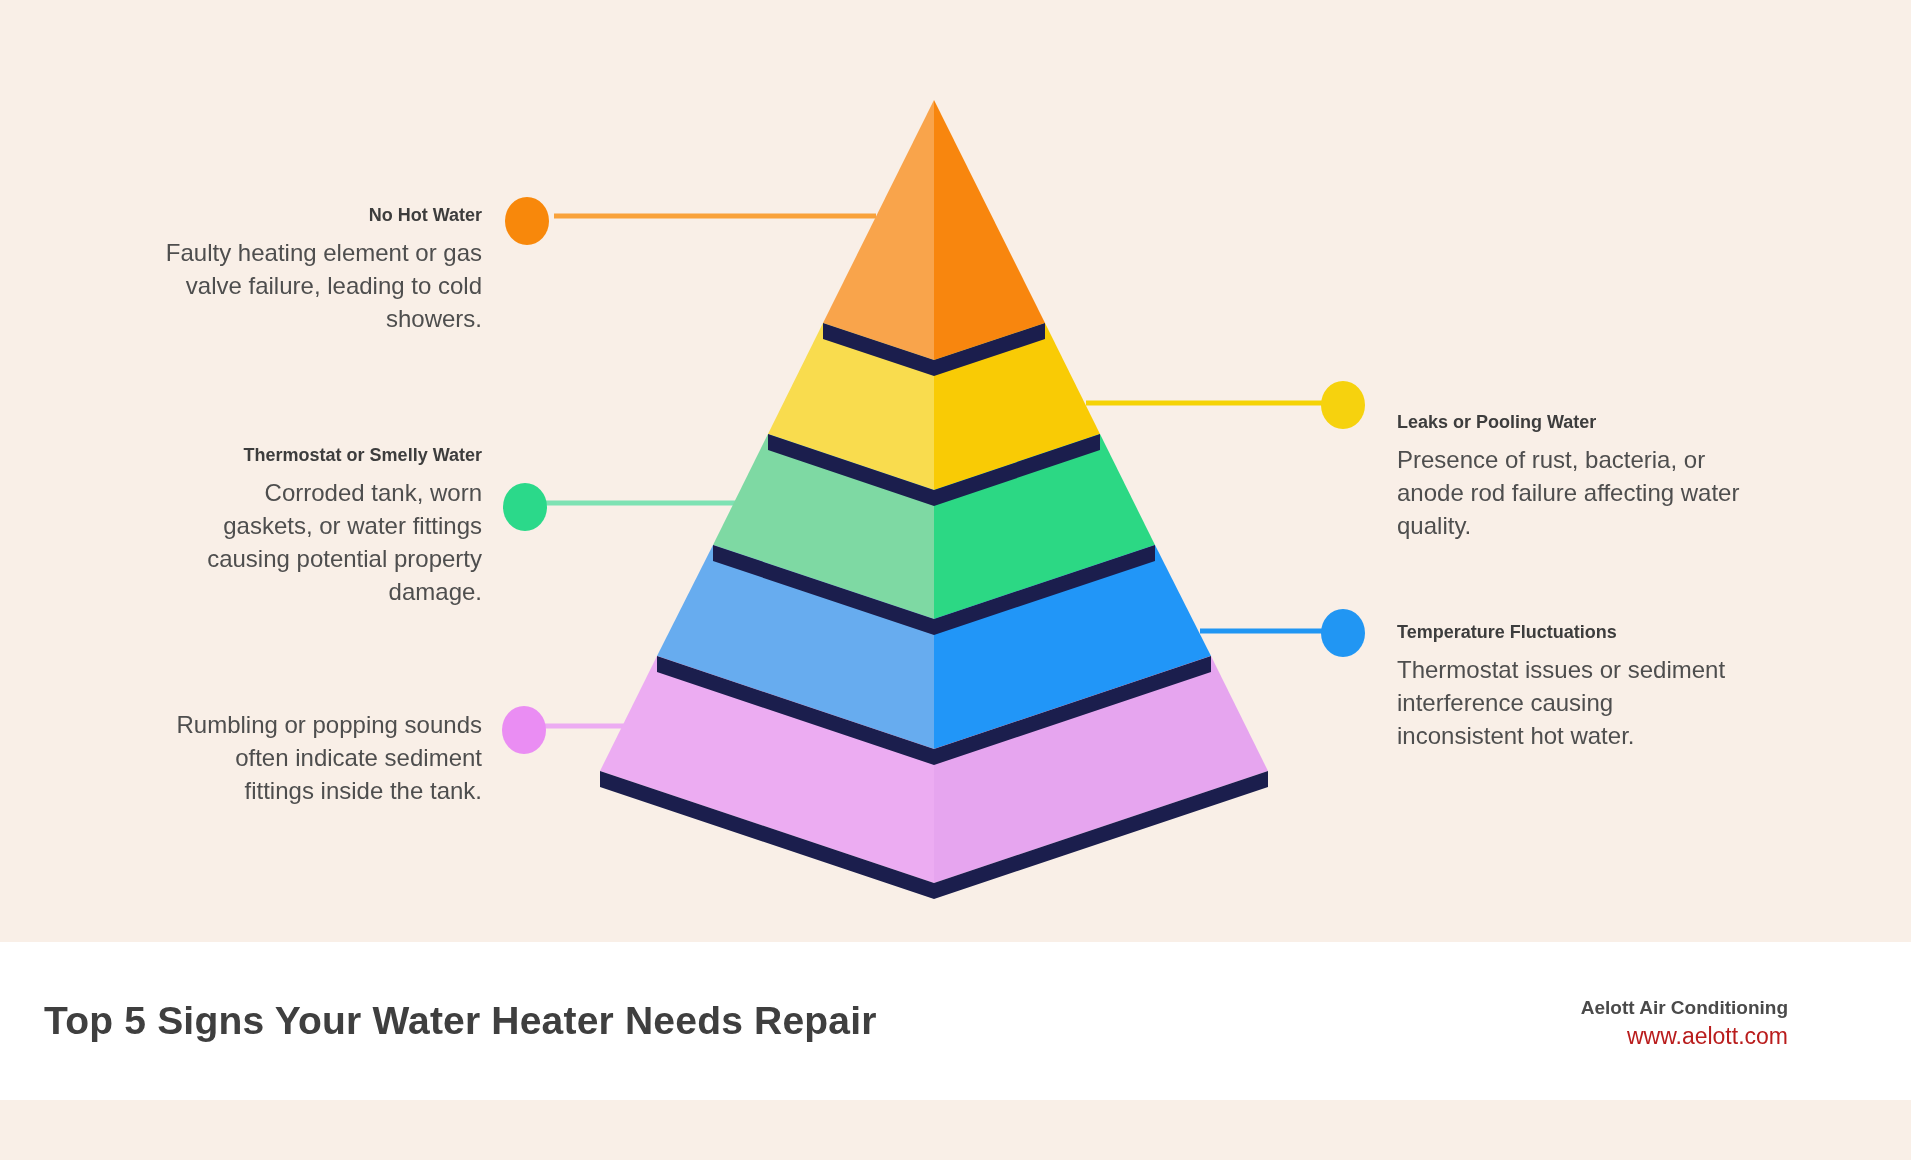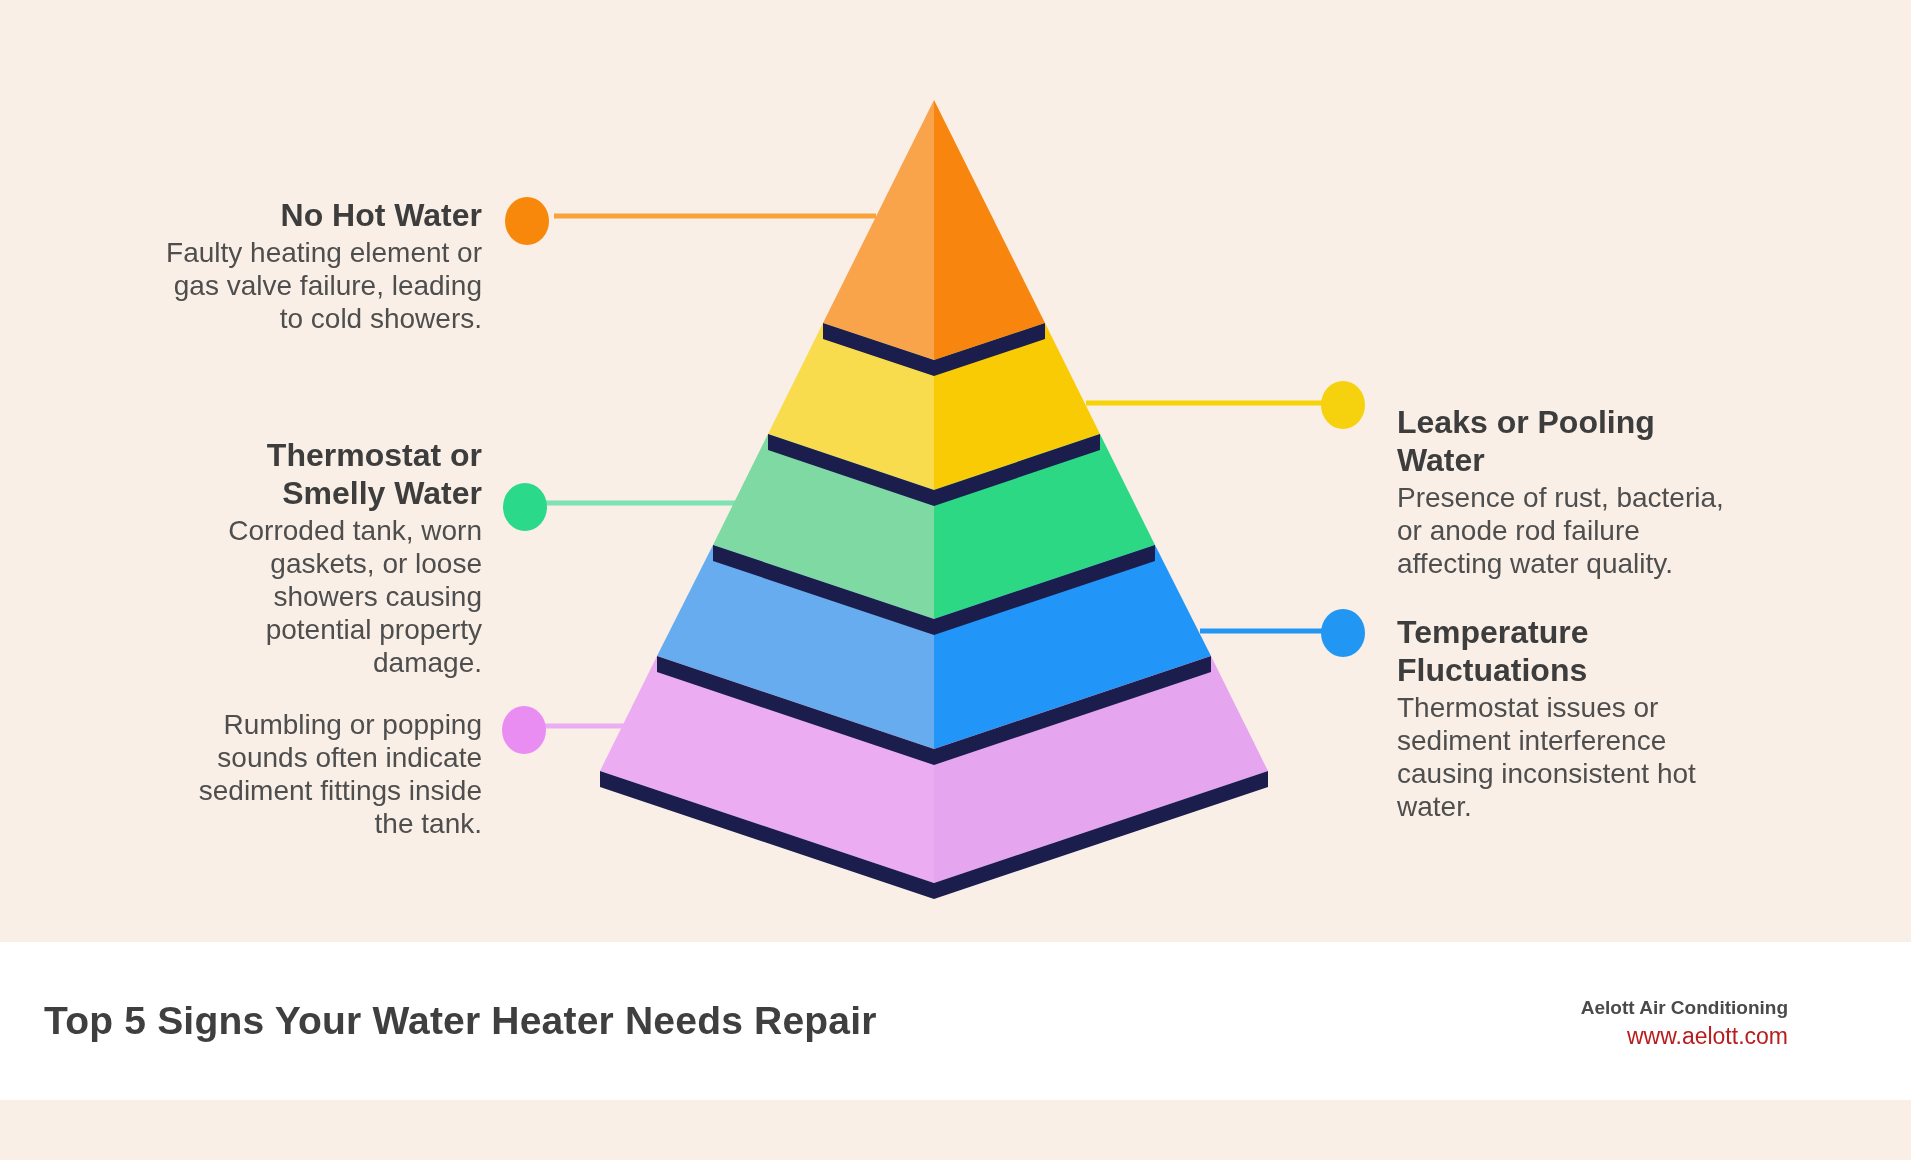--- a/index.html
+++ b/index.html
@@ -6,25 +6,25 @@
   .canvas{
     position:relative;
     width:1911px;height:1160px;
     background:#F9EFE7;
     overflow:hidden;
     font-family:"Liberation Sans", sans-serif;
   }
   .pyramid-svg{position:absolute;left:0;top:0;width:1911px;height:1160px;}
   .item{position:absolute;}
   .item h2{
-    font-size:32px;line-height:38px;font-weight:700;
+    font-size:18px;line-height:38px;font-weight:700;
     color:#3D3D3D;margin:0 0 2px 0;
   }
   .item p{
-    font-size:28px;line-height:33px;font-weight:400;
+    font-size:24px;line-height:33px;font-weight:400;
     color:#4E4E4E;margin:0;
   }
   .item-left{text-align:right;}
   .item-right{text-align:left;}
   .item-0{top:196px;right:1429px;width:320px;}
   .item-1{top:403px;left:1397px;width:345px;}
   .item-2{top:436px;right:1429px;width:310px;}
   .item-3{top:613px;left:1397px;width:345px;}
   .item-4{top:708px;right:1429px;width:312px;}
   .footer{
@@ -88,21 +88,21 @@
     <p>Faulty heating element or gas valve failure, leading to cold showers.</p>
   </div>
 
   <div class="item item-right item-1">
     <h2>Leaks or Pooling Water</h2>
     <p>Presence of rust, bacteria, or anode rod failure affecting water quality.</p>
   </div>
 
   <div class="item item-left item-2">
     <h2>Thermostat or Smelly Water</h2>
-    <p>Corroded tank, worn gaskets, or loose showers causing potential property damage.</p>
+    <p>Corroded tank, worn gaskets, or water fittings causing potential property damage.</p>
   </div>
 
   <div class="item item-right item-3">
     <h2>Temperature Fluctuations</h2>
     <p>Thermostat issues or sediment interference causing inconsistent hot water.</p>
   </div>
 
   <div class="item item-left item-4">
     <p>Rumbling or popping sounds often indicate sediment fittings inside the tank.</p>
   </div>

